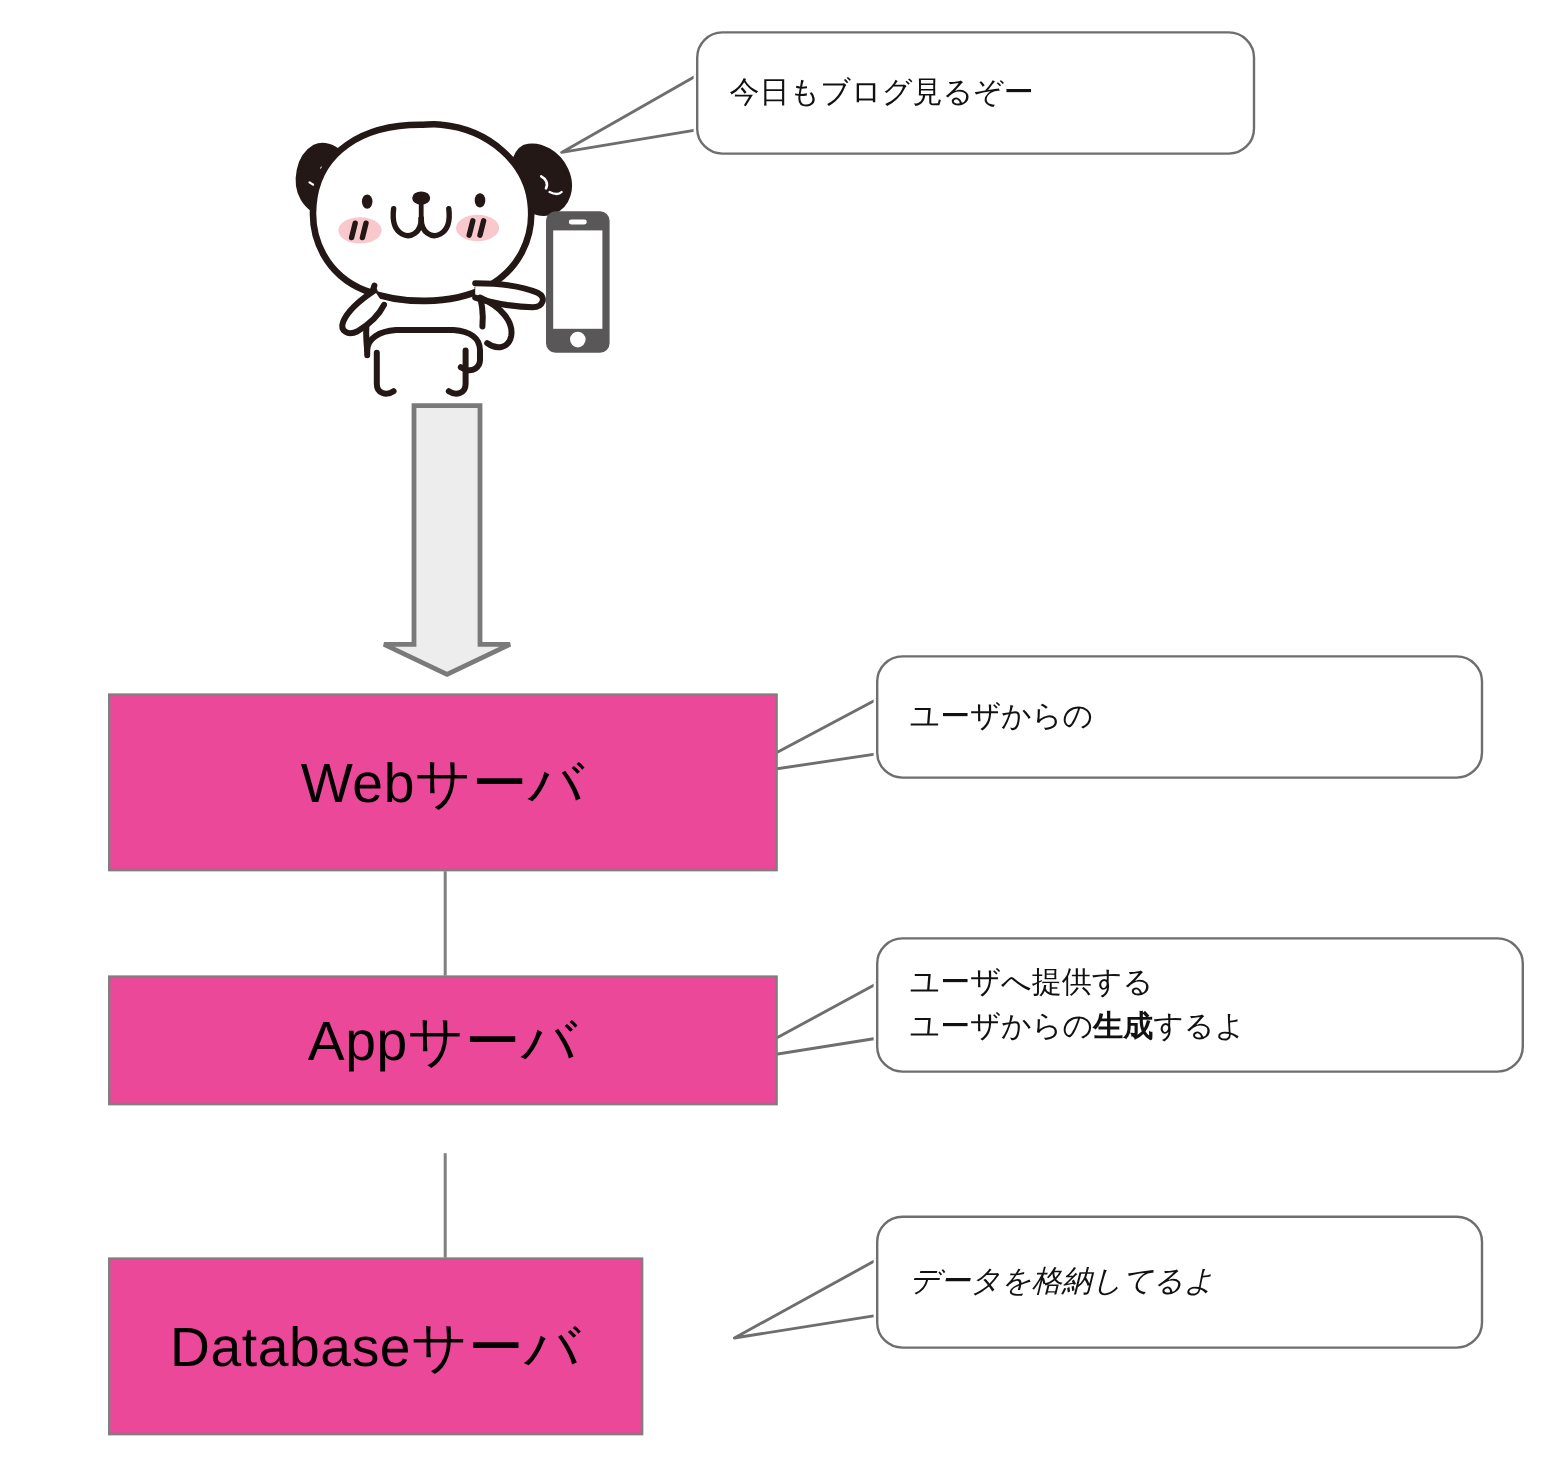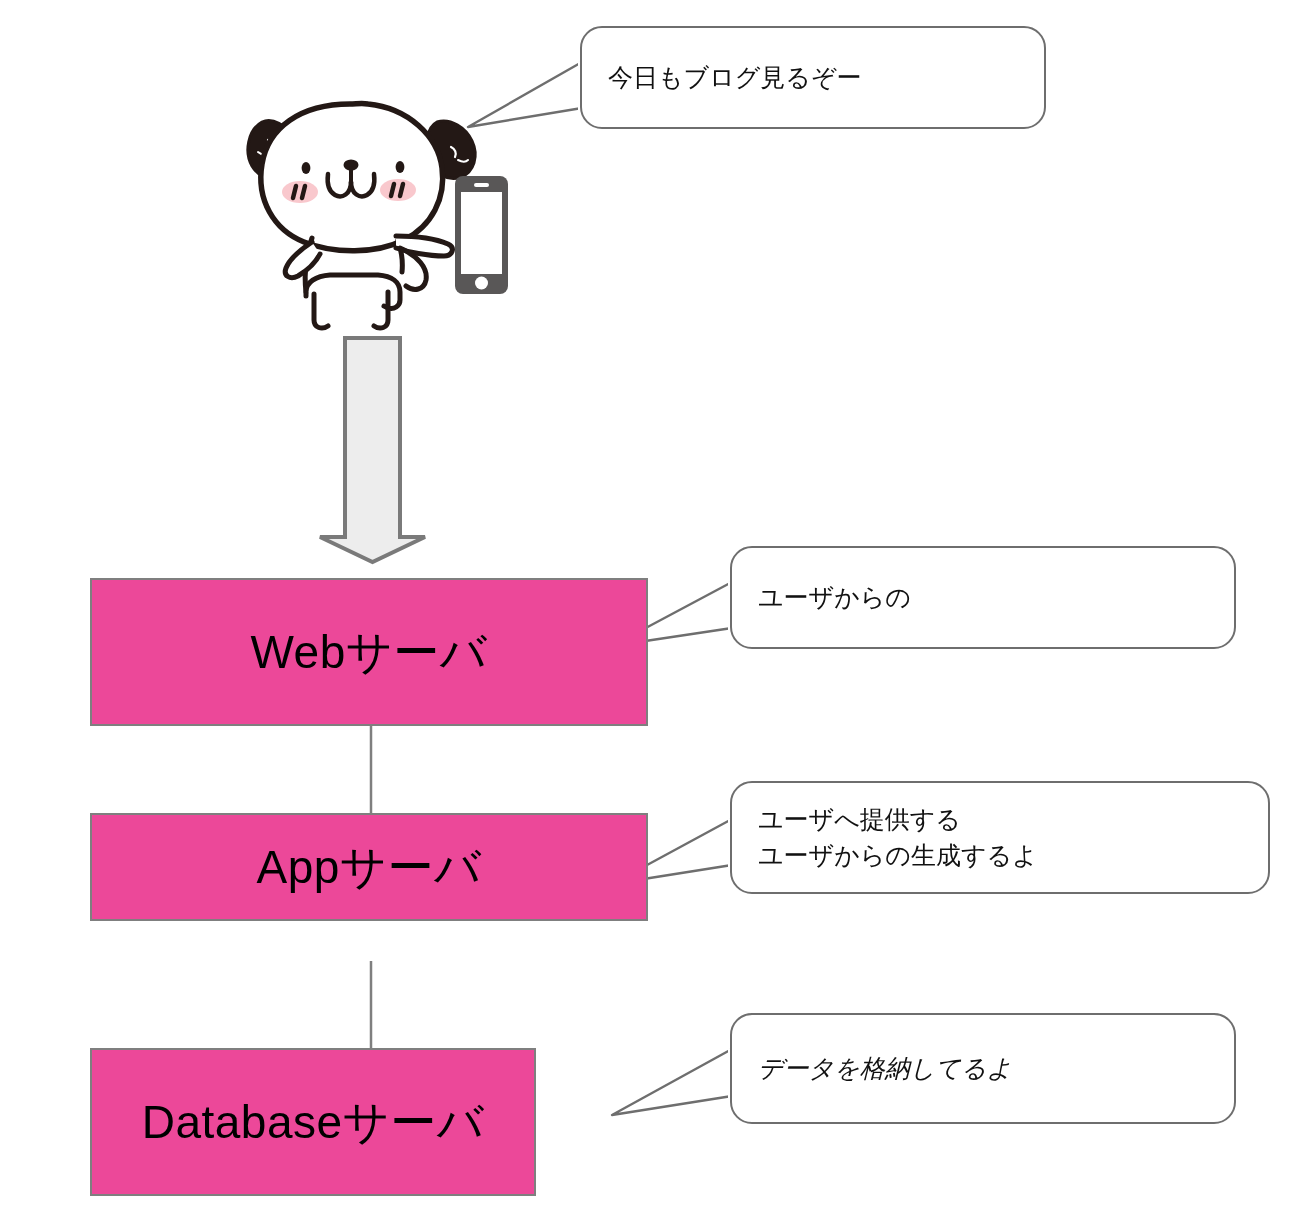--- a/index.html
+++ b/index.html
@@ -59,21 +59,21 @@
     flex-direction: column;
     justify-content: center;
     padding: 6px 26px;
   }
   .bubble .bubble-line {
     font-size: 25px;
     line-height: 1.42;
     color: #111111;
     white-space: nowrap;
   }
-  .bubble .bubble-line b { font-weight: normal; }
+  .bubble .bubble-line b { font-weight: bold; }
 
   #bubble-user     { left: 580px; top: 26px;   width: 466px; height: 103px; }
   #bubble-web      { left: 730px; top: 546px;  width: 506px; height: 103px; }
   #bubble-app      { left: 730px; top: 781px;  width: 540px; height: 113px; }
   #bubble-db       { left: 730px; top: 1013px; width: 506px; height: 111px; font-style: italic; }
 </style>
 </head>
 <body>
 
 <div id="canvas">

